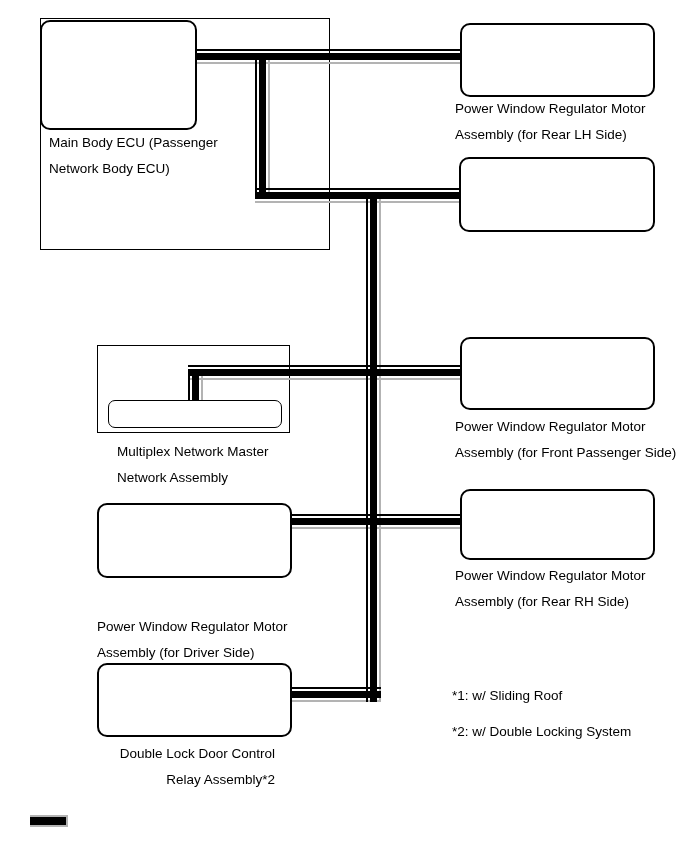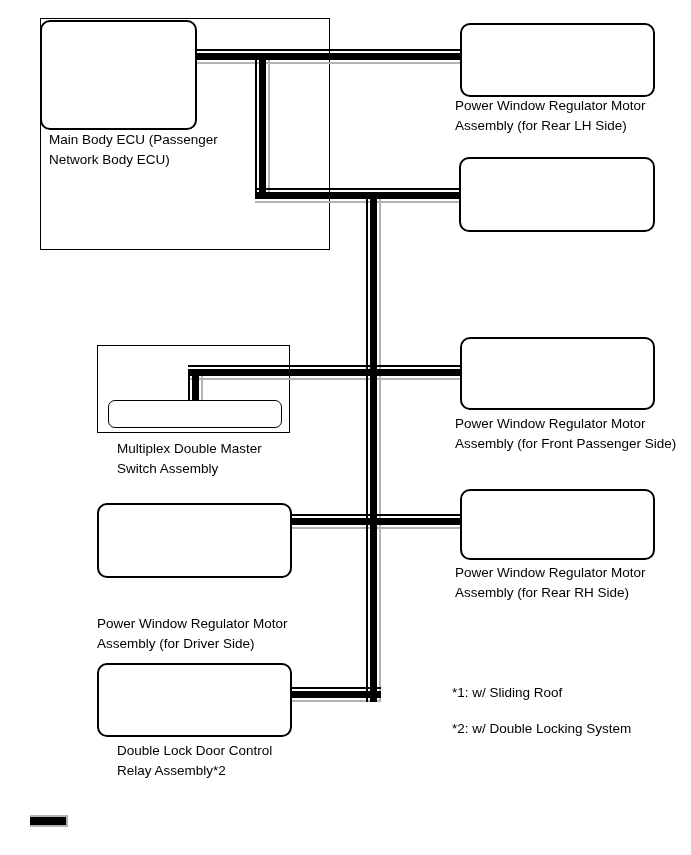--- a/index.html
+++ b/index.html
@@ -11,41 +11,41 @@
   
   .rect{position:absolute;border:1.5px solid #000;background:transparent;z-index:0;}
   
   .box{position:absolute;border:2px solid #000;border-radius:10px;background:#fff;z-index:4;}
   .box.small{border-radius:7px;border-width:1.5px;}
   
   .sg{position:absolute;background:#b3b3b3;z-index:1;}
   .st{position:absolute;background:#000;z-index:2;}
   .sk{position:absolute;background:#000;z-index:3;}
   
-  .lbl{position:absolute;font-size:13.5px;line-height:20px;z-index:5;}
+  .lbl{position:absolute;font-size:13.5px;line-height:26px;z-index:5;}
   
   #junction-rect{left:40px;top:18px;width:290px;height:232px;}
   #master-rect{left:97px;top:345px;width:193px;height:88px;}
   #main-ecu-box{left:40px;top:20px;width:157px;height:110px;}
   #rear-lh-box{left:460px;top:23px;width:195px;height:74px;}
   #sliding-roof-box{left:459px;top:157px;width:196px;height:75px;}
   #front-passenger-box{left:460px;top:337px;width:195px;height:73px;}
   #rear-rh-box{left:460px;top:489px;width:195px;height:71px;}
   #driver-box{left:97px;top:503px;width:195px;height:75px;}
   #double-lock-box{left:97px;top:663px;width:195px;height:74px;}
   #master-inner-box{left:108px;top:400px;width:174px;height:28px;}
   #main-ecu-label{left:49px;top:130px;width:170px;}
   #junction-label{left:61px;top:252px;width:300px;}
   #rear-lh-label{left:455px;top:96px;width:210px;}
   #sliding-roof-label{left:455px;top:231px;width:212px;}
   #master-label{left:117px;top:439px;width:172px;}
   #front-passenger-label{left:455px;top:414px;width:245px;}
   #rear-rh-label{left:455px;top:563px;width:210px;}
   #driver-label{left:97px;top:586px;width:220px;margin-top:28px;}
-  #double-lock-label{left:117px;top:741px;width:180px;}
+  #double-lock-label{left:95px;top:741px;width:180px;text-align:right;}
   #note-1{left:452px;top:683px;width:240px;}
   #note-2{left:452px;top:719px;width:240px;}
   #legend-label{left:72px;top:813px;width:240px;}
   #legend-swatch{position:absolute;left:30px;top:815px;width:38px;height:12px;
     background:#000;border:2px solid #b3b3b3;border-left:none;z-index:5;}
 </style>
 </head>
 <body>
 
 <div id="canvas">
@@ -84,21 +84,21 @@
   <div class="box" id="rear-lh-box"></div>
   <div class="box" id="sliding-roof-box"></div>
   <div class="box" id="front-passenger-box"></div>
   <div class="box" id="rear-rh-box"></div>
   <div class="box" id="driver-box"></div>
   <div class="box" id="double-lock-box"></div>
   <div class="box small" id="master-inner-box"></div>
 
   <div class="lbl" id="main-ecu-label">Main Body ECU (Passenger Network Body ECU)</div>
   <div class="lbl" id="rear-lh-label">Power Window Regulator Motor Assembly (for Rear LH Side)</div>
-  <div class="lbl" id="master-label">Multiplex Double Master Switch Assembly</div>
+  <div class="lbl" id="master-label">Multiplex Network Master Network Assembly</div>
   <div class="lbl" id="front-passenger-label">Power Window Regulator Motor Assembly (for Front Passenger Side)</div>
   <div class="lbl" id="rear-rh-label">Power Window Regulator Motor Assembly (for Rear RH Side)</div>
   <div class="lbl" id="driver-label">Power Window Regulator Motor Assembly (for Driver Side)</div>
   <div class="lbl" id="double-lock-label">Double Lock Door Control Relay Assembly*2</div>
 
   <div class="lbl" id="note-1">*1: w/ Sliding Roof</div>
   <div class="lbl" id="note-2">*2: w/ Double Locking System</div>
 
   <div id="legend-swatch"></div>
 

